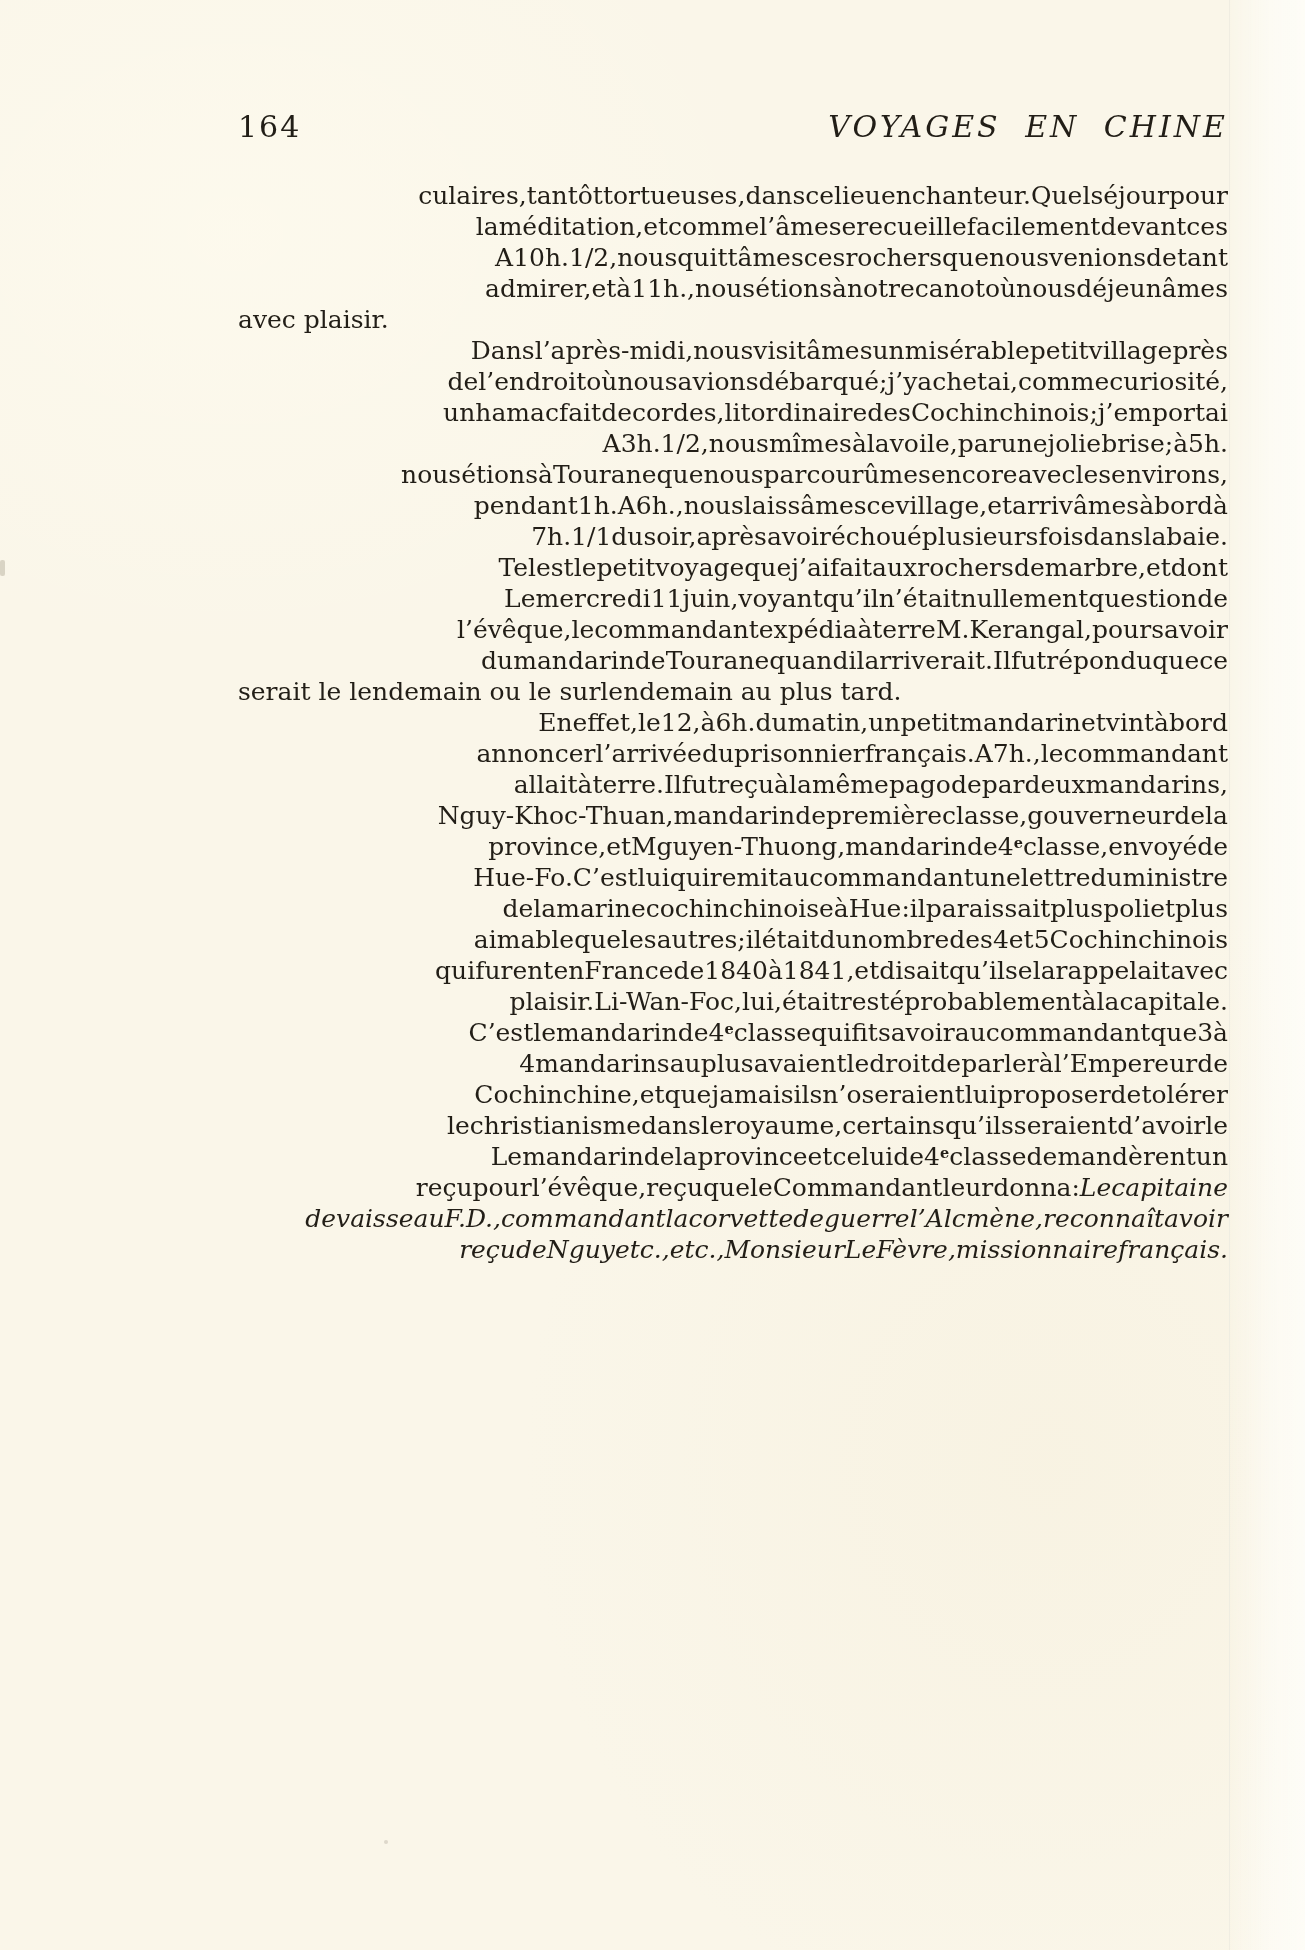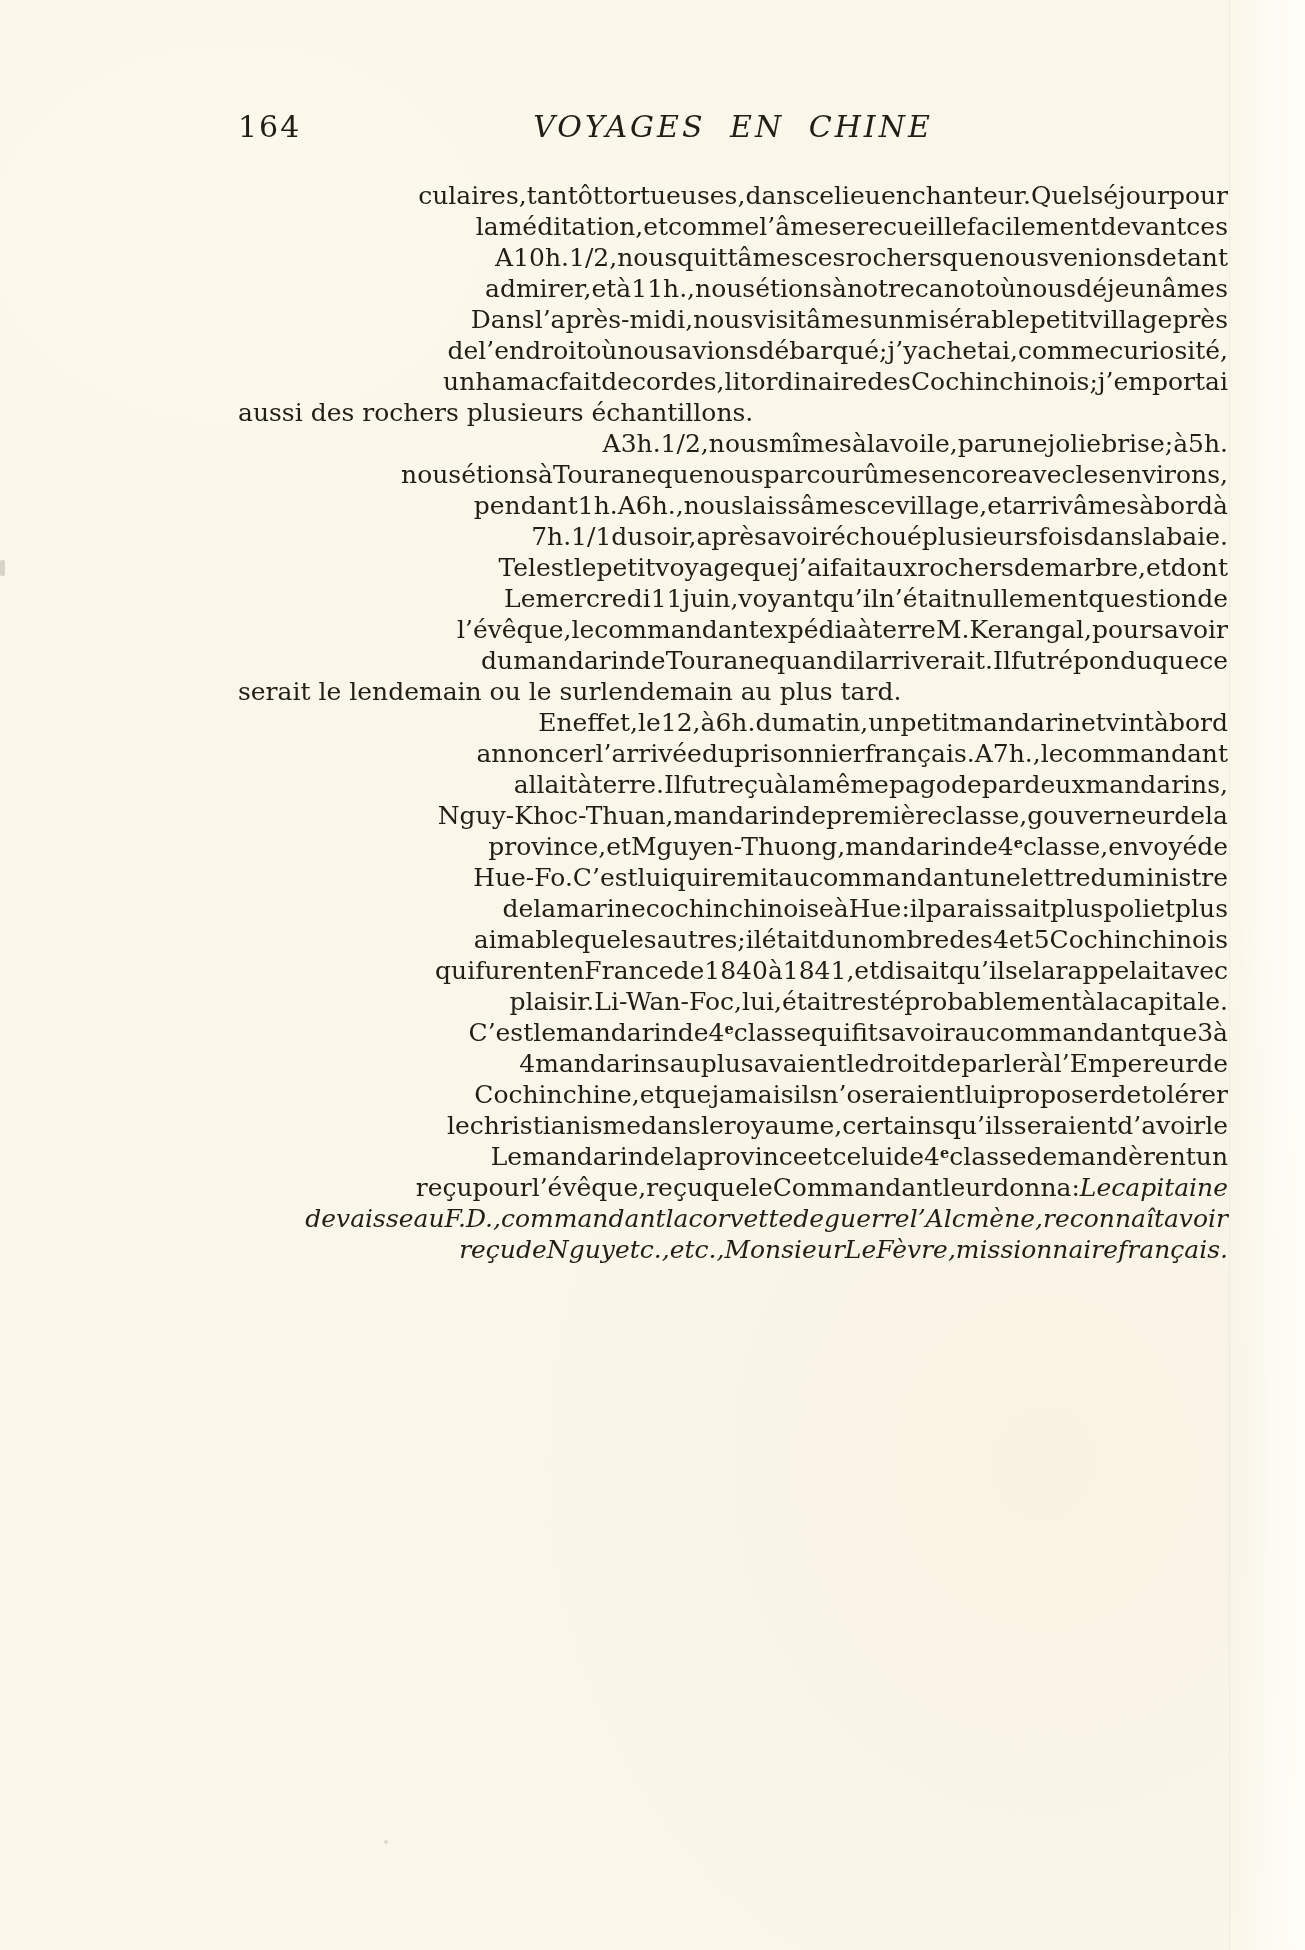--- a/index.html
+++ b/index.html
@@ -23,21 +23,21 @@
     background: linear-gradient(to right, rgba(255,255,255,0) 0%, rgba(255,255,252,0.55) 55%, rgba(255,255,252,0.75) 100%);
     border-left: 1px solid rgba(200,190,165,0.25);
   }
   .header { position: absolute; top: 108px; left: 238px; width: 990px; height: 40px; }
   .pagenum {
     position: absolute; left: 0; top: 0;
     font-size: 30px; line-height: 38px; letter-spacing: 2px; text-align: right;
   }
   .runtitle {
     position: absolute; left: 0; top: 0; width: 100%;
-    text-align: center;
+    text-align: right;
     font-style: italic; font-size: 30px; line-height: 38px;
     letter-spacing: 3px; word-spacing: 12px;
   }
   .body {
     position: absolute; left: 238px; top: 180px; width: 990px;
     font-size: 25px;
   }
   .line { height: 31px; line-height: 31px; white-space: nowrap; }
   .line.just { display: flex; justify-content: flex-end; }
   .line.left { text-align: left; }
@@ -110,20 +110,21 @@
         <span class="w"><span>h.,</span></span>
         <span class="w"><span>nous</span></span>
         <span class="w"><span>étions</span></span>
         <span class="w"><span>à</span></span>
         <span class="w"><span>notre</span></span>
         <span class="w"><span>canot</span></span>
         <span class="w"><span>où</span></span>
         <span class="w"><span>nous</span></span>
         <span class="w"><span>déjeunâmes</span></span>
       </div>
+      <div class="line left"><span class="w"><span>avec</span></span> <span class="w"><span>plaisir.</span></span></div>
       <div class="line just indent">
         <span class="w"><span>Dans</span></span>
         <span class="w"><span>l’après-midi,</span></span>
         <span class="w"><span>nous</span></span>
         <span class="w"><span>visitâmes</span></span>
         <span class="w"><span>un</span></span>
         <span class="w"><span>misérable</span></span>
         <span class="w"><span>petit</span></span>
         <span class="w"><span>village</span></span>
         <span class="w"><span>près</span></span>
@@ -145,21 +146,20 @@
         <span class="w"><span>hamac</span></span>
         <span class="w"><span>fait</span></span>
         <span class="w"><span>de</span></span>
         <span class="w"><span>cordes,</span></span>
         <span class="w"><span>lit</span></span>
         <span class="w"><span>ordinaire</span></span>
         <span class="w"><span>des</span></span>
         <span class="w"><span>Cochinchinois;</span></span>
         <span class="w"><span>j’emportai</span></span>
       </div>
-      <div class="line left"><span class="w"><span>aussi</span></span> <span class="w"><span>des</span></span> <span class="w"><span>rochers</span></span> <span class="w"><span>plusieurs</span></span> <span class="w"><span>échantillons.</span></span></div>
       <div class="line just indent">
         <span class="w"><span>A</span></span>
         <span class="w"><span>3</span></span>
         <span class="w"><span>h.</span></span>
         <span class="w"><span>1/2,</span></span>
         <span class="w"><span>nous</span></span>
         <span class="w"><span>mîmes</span></span>
         <span class="w"><span>à</span></span>
         <span class="w"><span>la</span></span>
         <span class="w"><span>voile,</span></span>

